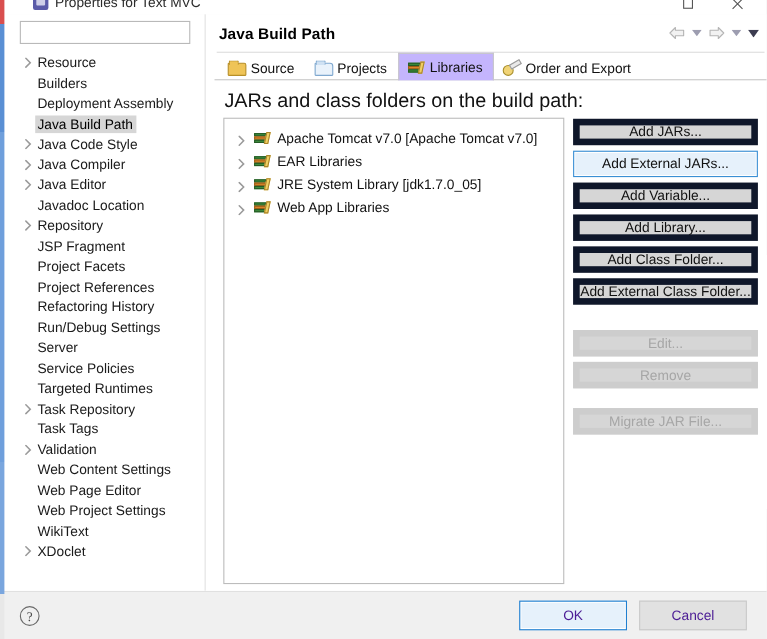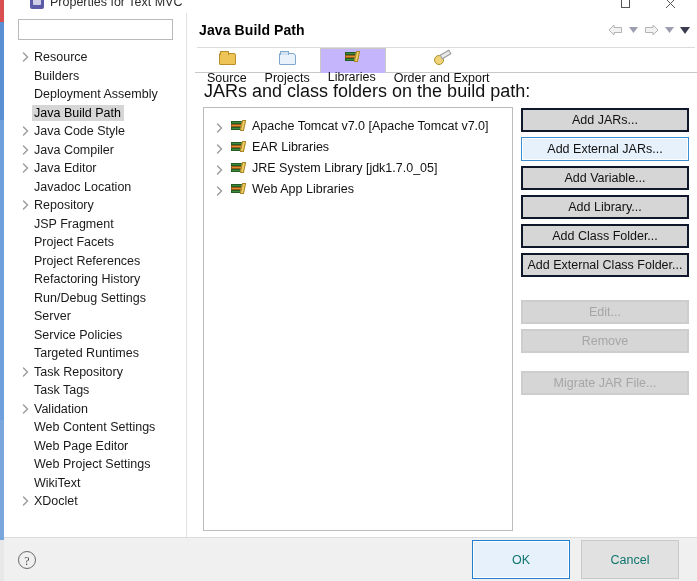--- a/index.html
+++ b/index.html
@@ -216,21 +216,20 @@
     display: flex;
     align-items: center;
     gap: 5px;
     padding: 0 9px 0 7px;
     font-size: 12.5px;
     color: #111;
     border: 1px solid transparent;
     border-bottom: none;
     background: transparent;
     white-space: nowrap;
-    flex-direction: column;
   }
   .tab.active {
     background: #c4b5fd;
     border-color: #c8c8c8;
     height: 25px;
   }
   .tab-icon { width: 16px; height: 15px; position: relative; flex: 0 0 16px; }
 
   
   .ic-source::before {
@@ -339,21 +338,21 @@
     width: 168px;
     flex: 0 0 168px;
     display: flex;
     flex-direction: column;
     gap: 5px;
     padding-top: 1px;
   }
   .btn {
     height: 24px;
     background: #d6d6d6;
-    border: 2px solid #0f172a;
+    border: 6px solid #0f172a;
     font-family: "Liberation Sans", sans-serif;
     font-size: 12.5px;
     color: #111;
     display: flex; align-items: center; justify-content: center;
     white-space: nowrap;
     cursor: default;
   }
   .btn.focused {
     background: #e6f1fb;
     border: 1px solid #3a8fd4;
@@ -376,26 +375,26 @@
     align-items: center;
     justify-content: space-between;
     padding: 0 18px 0 16px;
   }
   .help-btn {
     width: 22px; height: 22px;
     display: flex; align-items: center; justify-content: center;
   }
   .footer-btns { display: flex; gap: 11px; }
   .fbtn {
-    width: 98px; height: 39px;
+    width: 98px; height: 27px;
     background: #e1e1e1;
     border: 1px solid #c9c9c9;
     font-family: "Liberation Sans", sans-serif;
     font-size: 12.5px;
-    color: #0f766e;
+    color: #4c1d95;
     display: flex; align-items: center; justify-content: center;
     cursor: default;
     text-align: center;
   }
   .fbtn.default {
     background: #e6f1fb;
     border: 1px solid #1f7fd0;
     box-shadow: inset 0 0 0 1px #ffffff;
   }
 </style>

